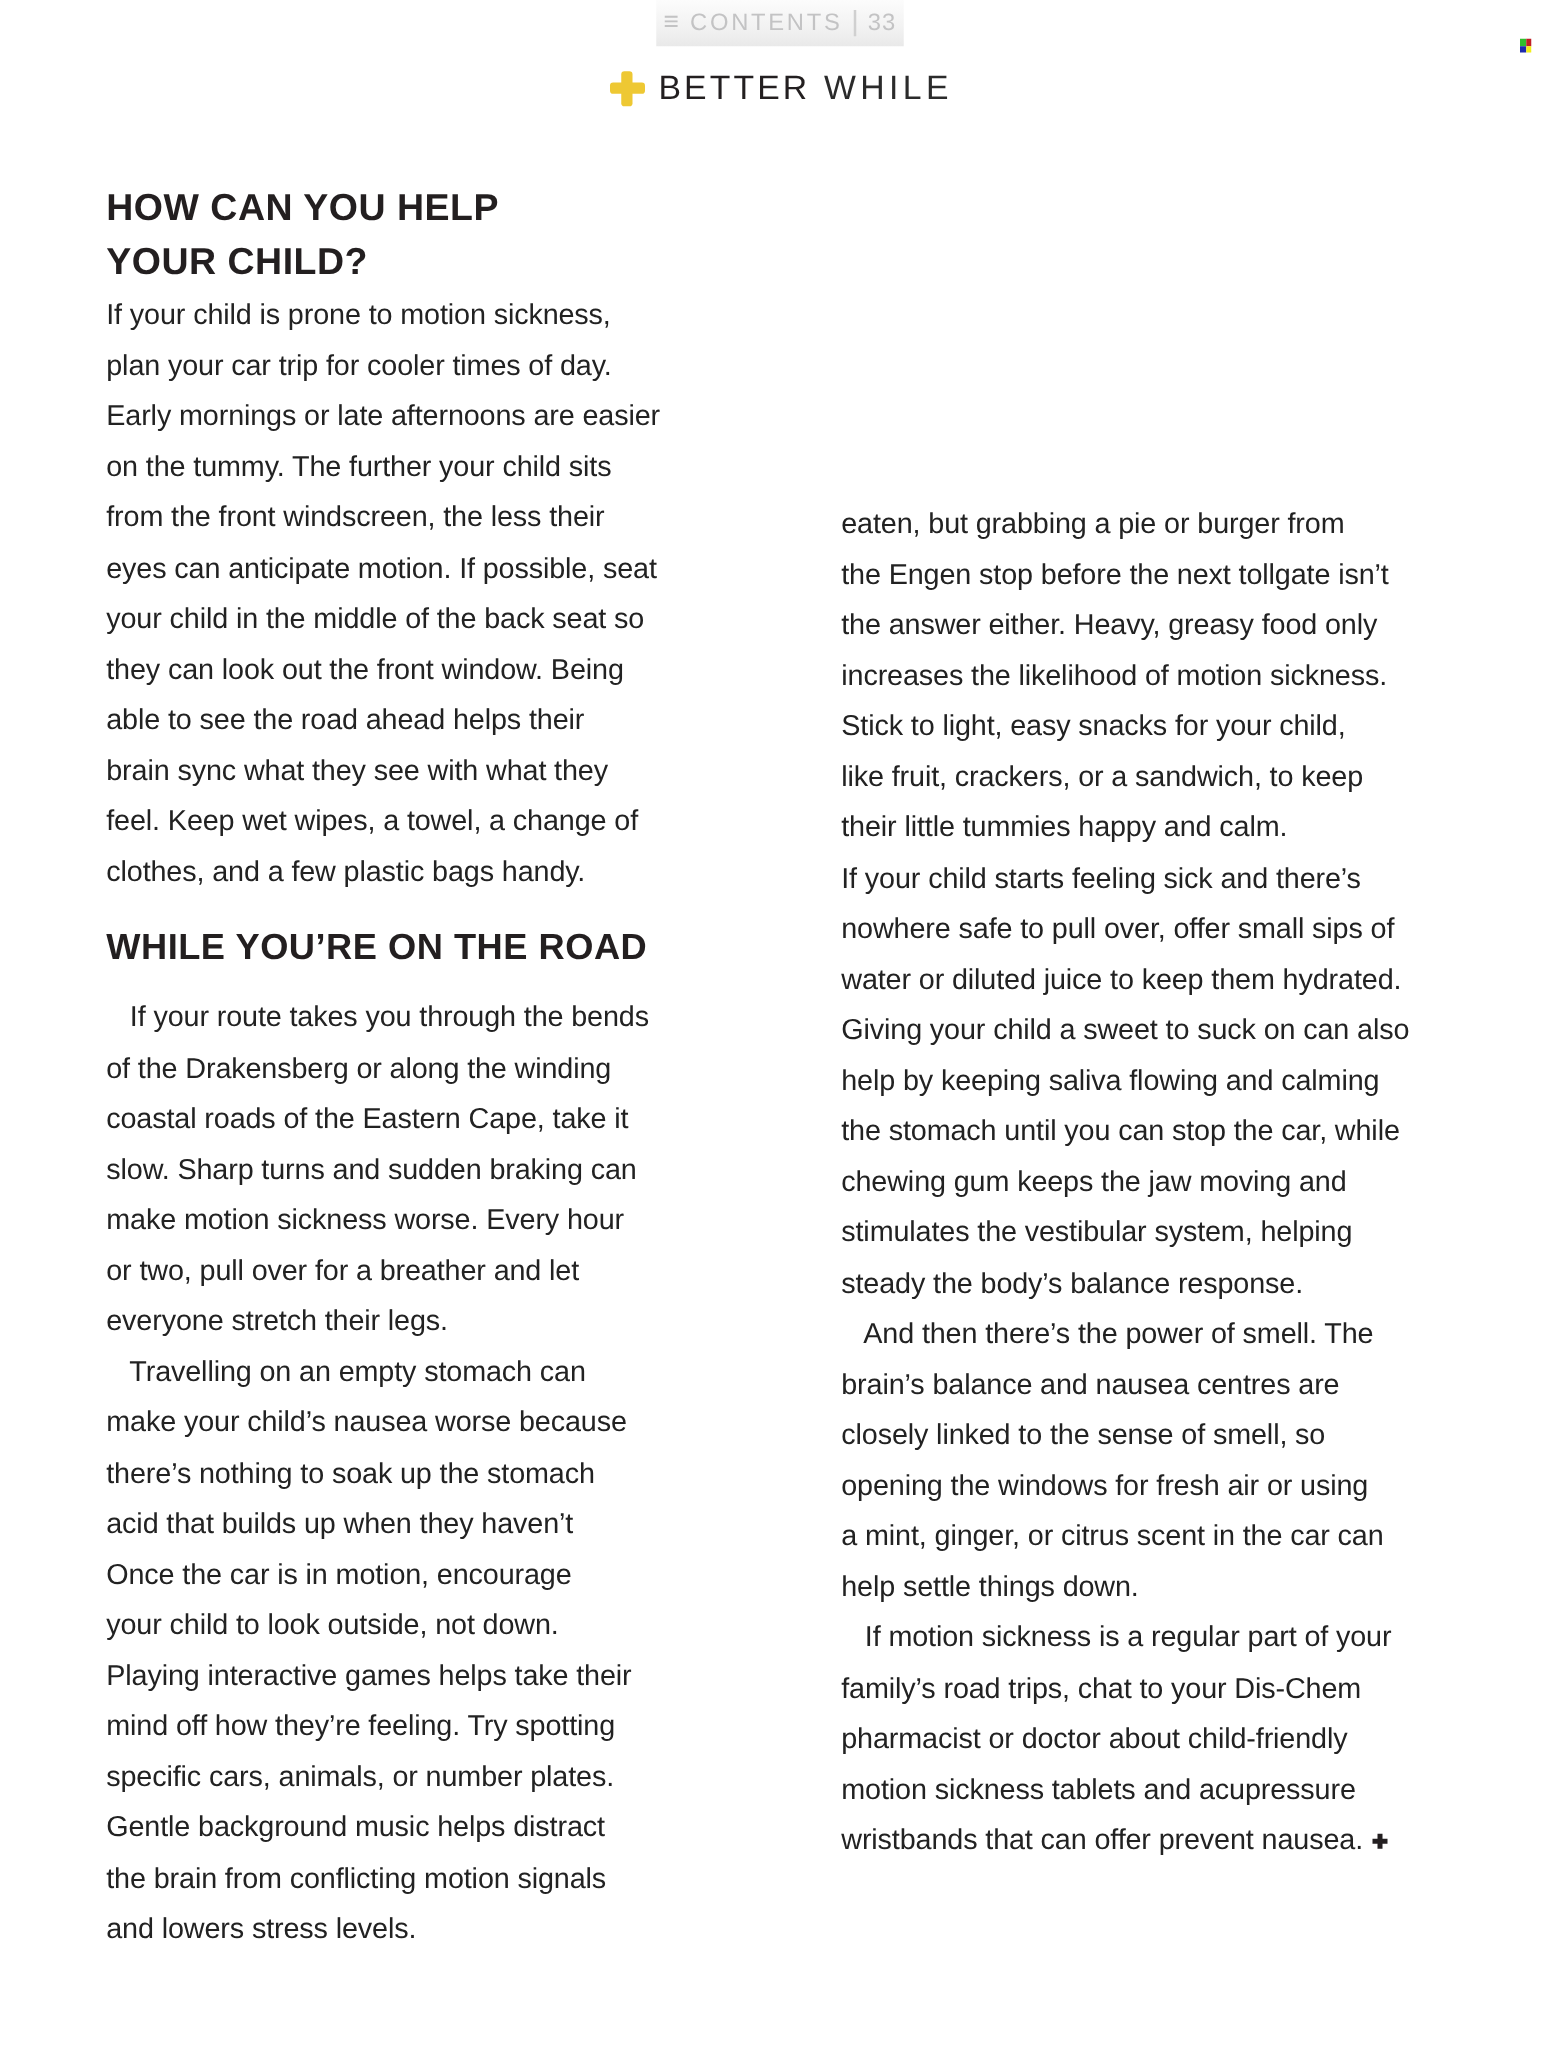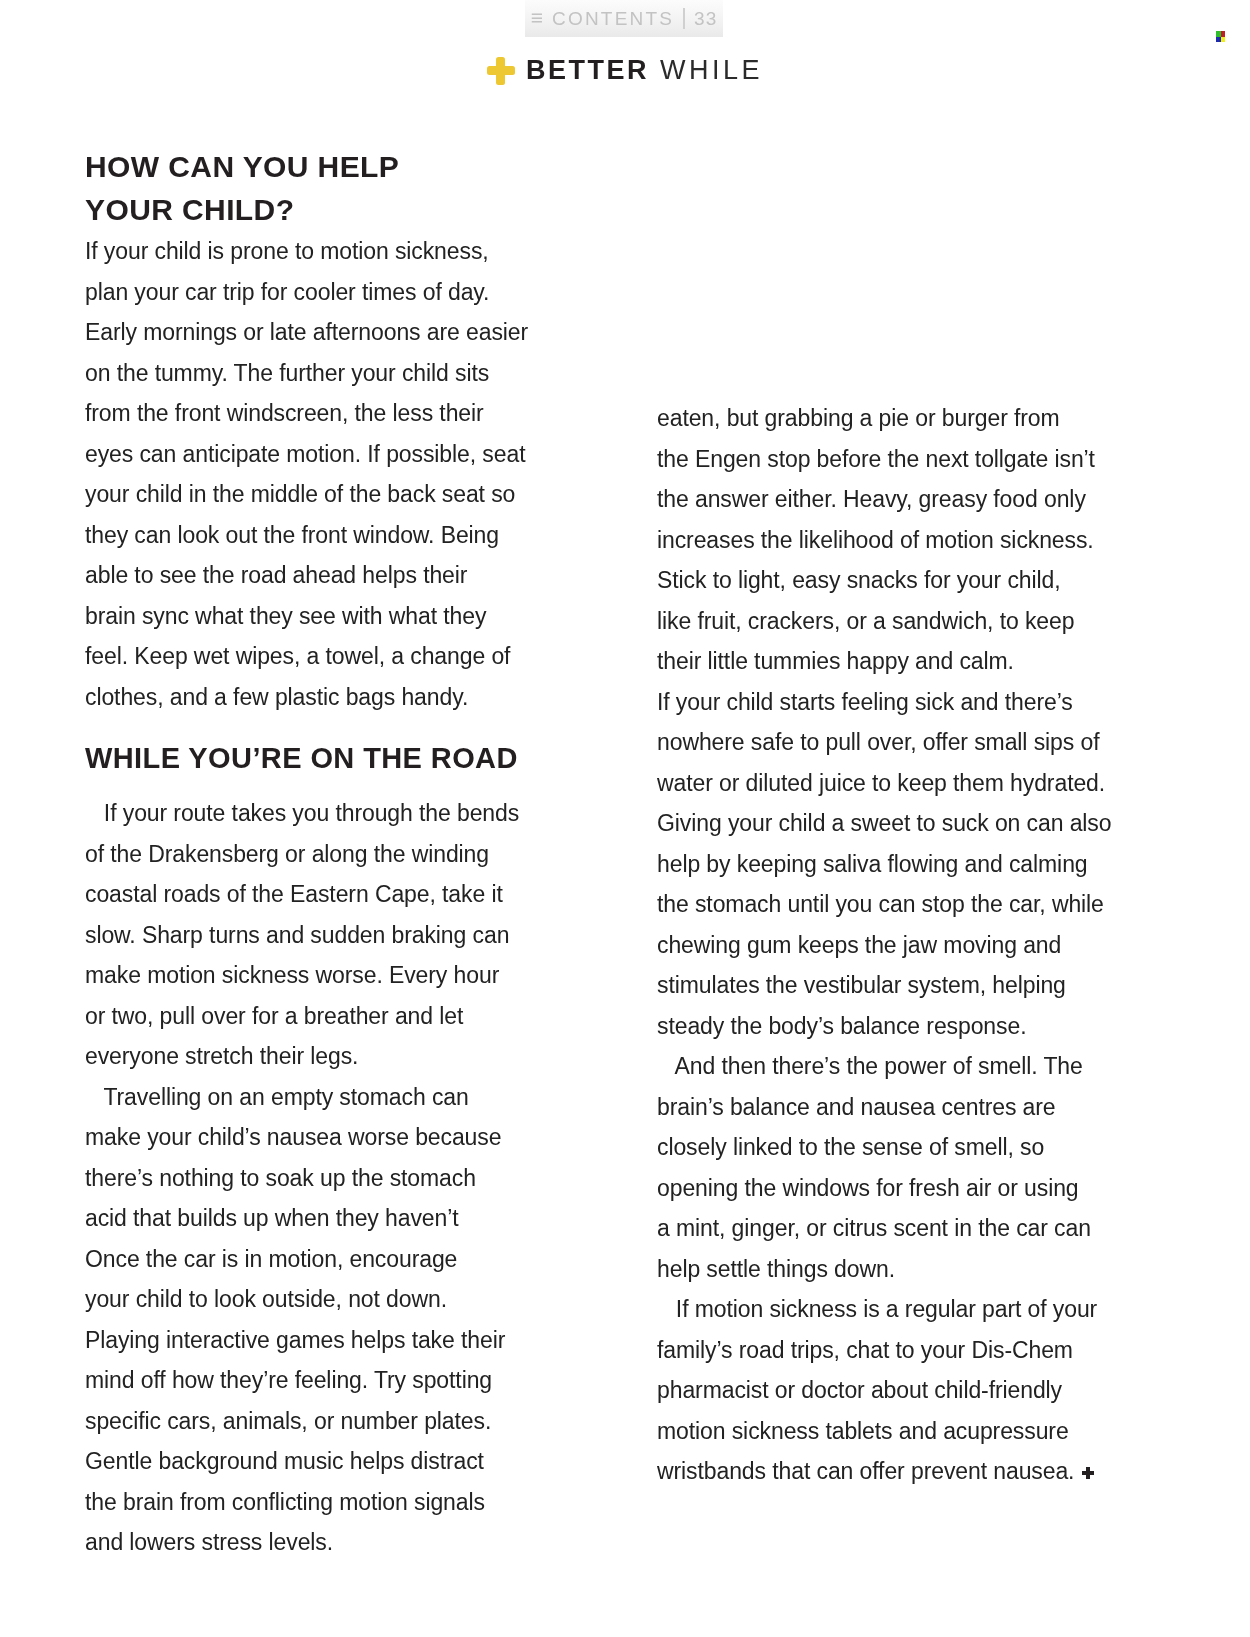--- a/index.html
+++ b/index.html
@@ -17,32 +17,32 @@
   }
   .hamburger{font-size:21px;letter-spacing:0;line-height:1;transform:translateY(-1px);}
   .vdiv{width:2px;height:21px;background:#d0d0d0;}
   .pagenum{letter-spacing:1px;}
 
   
   .brand{position:absolute;left:0;top:55px;width:100%;display:flex;align-items:center;justify-content:center;gap:11px;}
   .plus-icon{position:relative;width:28px;height:28px;flex:0 0 auto;}
   .plus-icon .pv{position:absolute;left:9.5px;top:0;width:9px;height:28px;border-radius:2.5px;}
   .plus-icon .ph{position:absolute;top:9.5px;left:0;height:9px;width:28px;border-radius:2.5px;}
-  .brand-bold{font-size:27px;font-weight:700;letter-spacing:2.5px;}
+  .brand-bold{font-size:27px;font-weight:400;letter-spacing:2.5px;}
   .brand-light{font-size:27px;font-weight:400;letter-spacing:3.5px;color:#2b2b2b;}
 
   
   .corner-mark{
     position:absolute;left:1216px;top:31px;width:9px;height:11px;
     display:grid;grid-template-columns:1fr 1fr;grid-template-rows:1fr 1fr;
   }
   .corner-mark span{display:block;}
 
   
-  .columns{position:absolute;left:85px;top:145px;display:flex;gap:24px;}
+  .columns{position:absolute;left:85px;top:145px;display:flex;gap:40px;}
   .col-left{width:520px;}
   .col-right{width:487px;padding-top:253px;margin-left:28px;}
 
   .heading{
     margin:0;font-size:30px;line-height:43px;font-weight:700;
     letter-spacing:0.4px;white-space:pre;color:#231f20;
   }
   h2.heading{margin:20px 0 13px 0;font-size:29px;}
   p.body{
     margin:0;font-size:23px;line-height:40.5px;white-space:pre;

